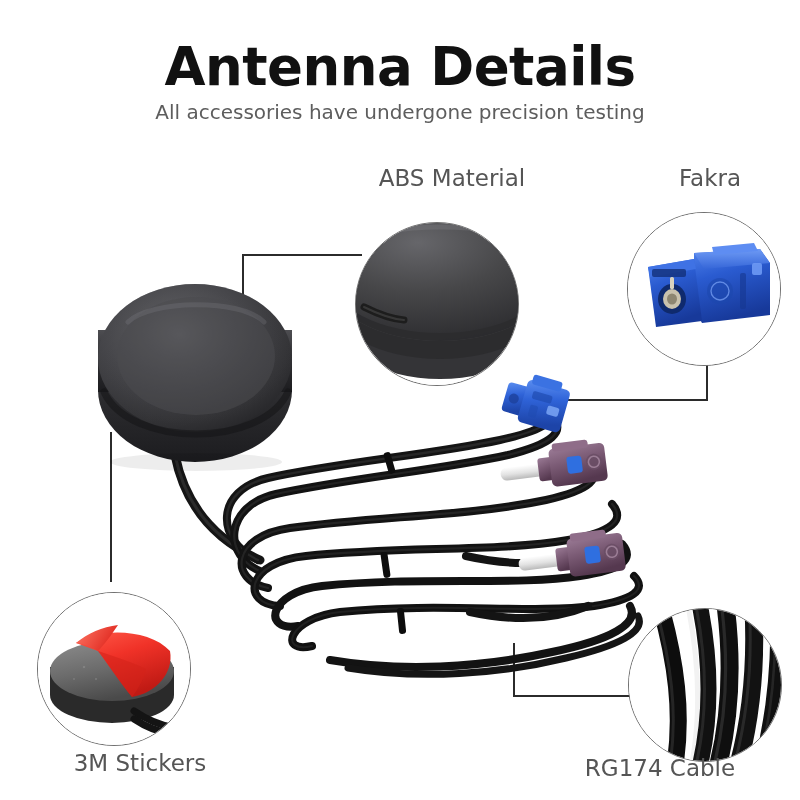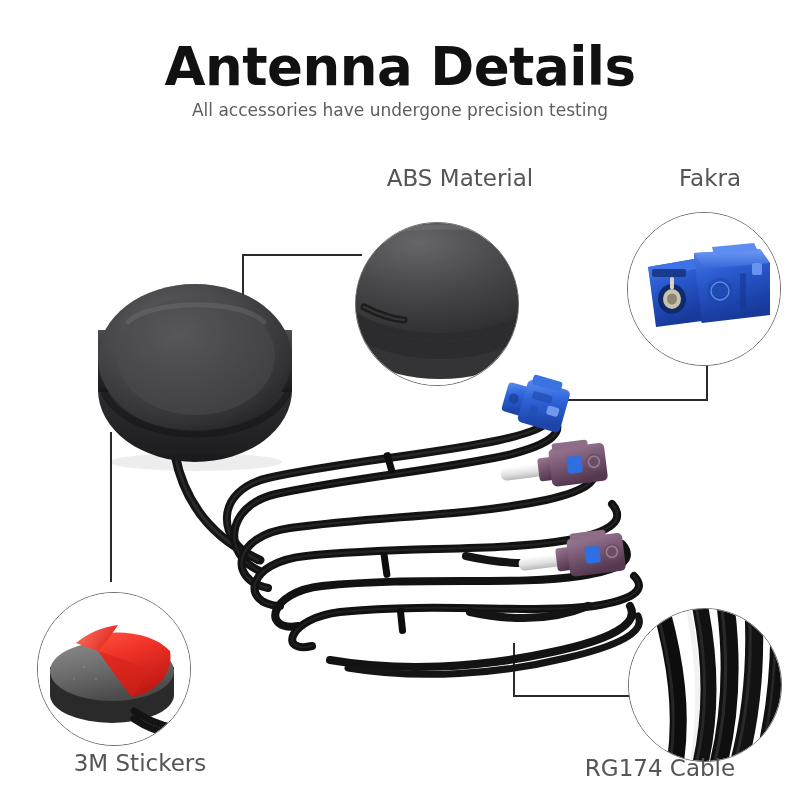--- a/index.html
+++ b/index.html
@@ -13,29 +13,29 @@
   #stage{position:absolute;left:0;top:0;width:800px;height:800px;}
 
   
   .title{
     position:absolute;left:0;top:36px;width:800px;text-align:center;
     font-size:53px;font-weight:700;color:#111111;letter-spacing:-0.5px;
     font-family:"DejaVu Sans","Liberation Sans",sans-serif;
   }
   .subtitle{
     position:absolute;left:0;top:100px;width:800px;text-align:center;
-    font-size:17px;font-weight:400;color:#5d5d5d;
+    font-size:20px;font-weight:400;color:#5d5d5d;
   }
 
   
   .calloutlabel{
     position:absolute;text-align:center;font-size:23px;color:#555555;
     white-space:nowrap;
   }
-  #lbl-abs{left:260px;top:165px;width:400px;}
+  #lbl-abs{left:252px;top:165px;width:400px;}
   #lbl-fakra{left:560px;top:165px;width:300px;}
   #lbl-3m{left:-60px;top:750px;width:400px;}
   #lbl-rg174{left:460px;top:755px;width:400px;}
 
   
   .inset{
     position:absolute;border-radius:50%;
     border:1.4px solid #6e6e6e;
     overflow:hidden;background:#ffffff;
   }

